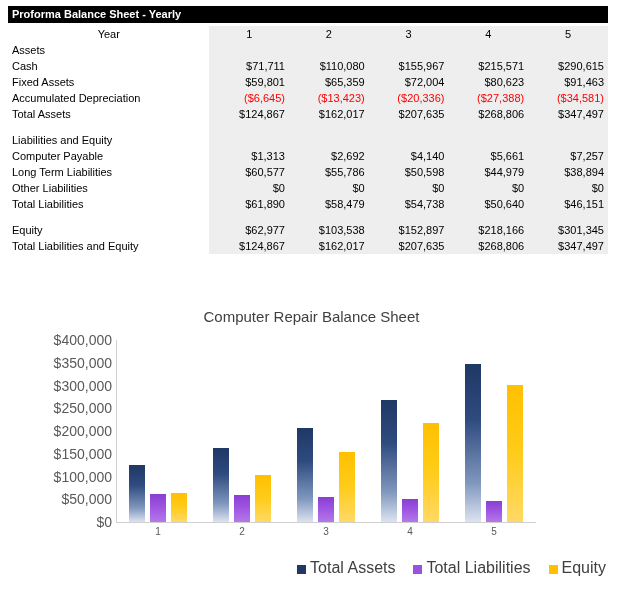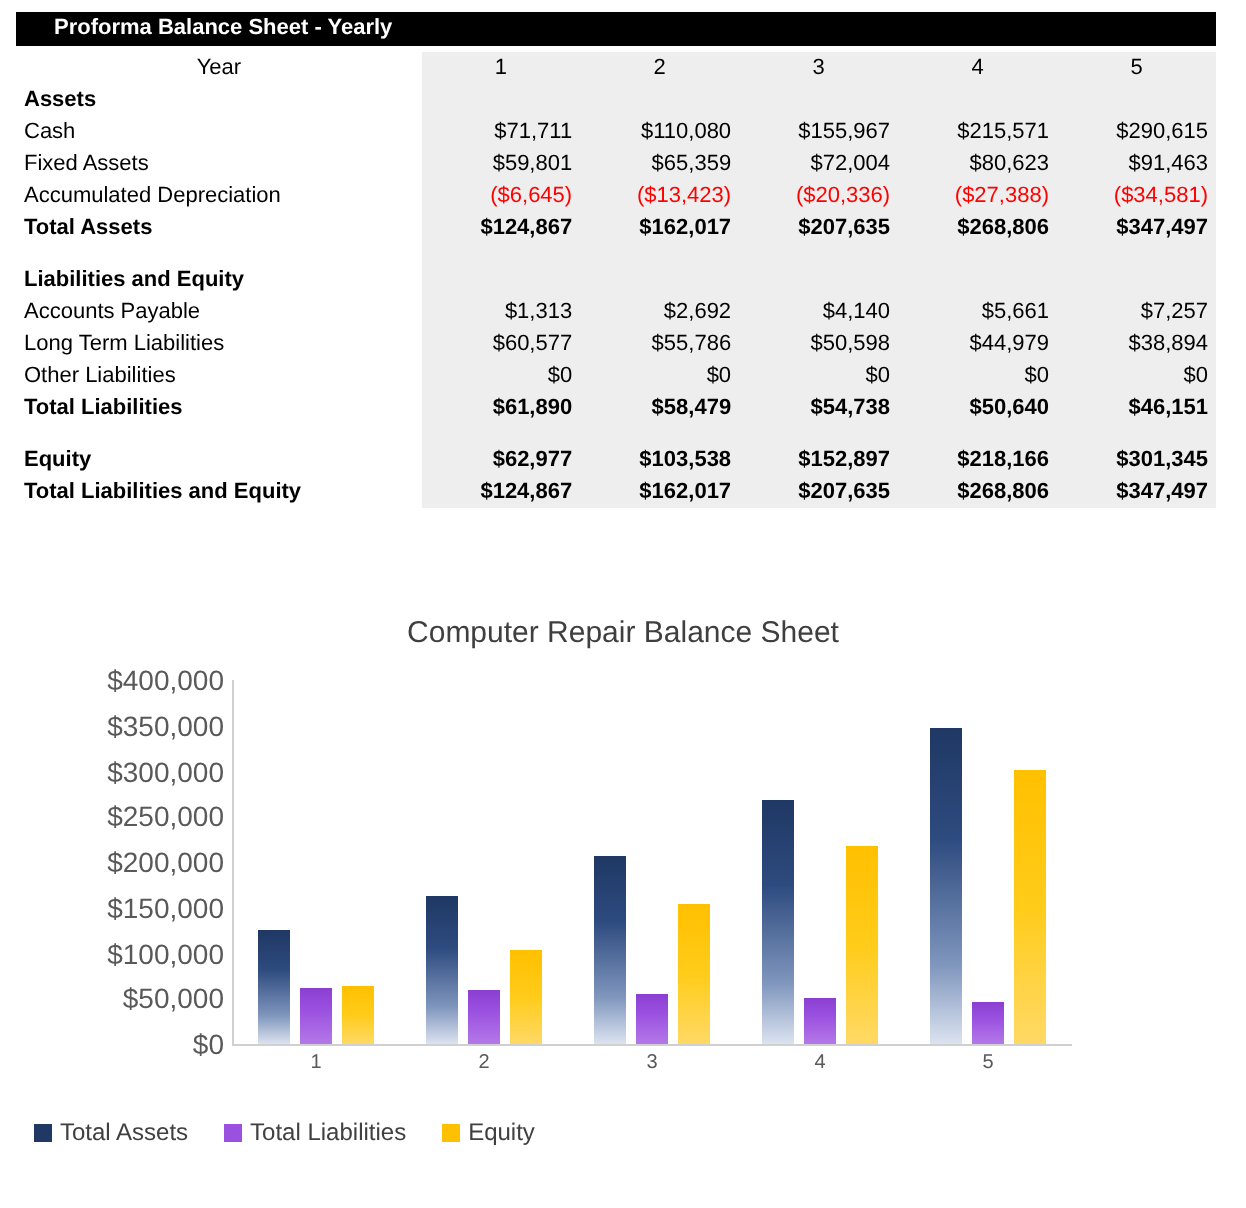--- a/index.html
+++ b/index.html
@@ -22,21 +22,21 @@
     position: absolute;
     left: 8px;
     top: 6px;
     width: 600px;
     height: 17px;
     background: #000000;
     color: #ffffff;
     font-weight: bold;
     font-size: 11px;
     line-height: 17px;
-    padding-left: 19px;
+    padding-left: 4px;
     box-sizing: border-box;
   }
 
   
   .sheet {
     position: absolute;
     left: 8px;
     top: 26px;
     width: 600px;
     border-collapse: collapse;
@@ -60,21 +60,21 @@
     background: #eeeeee;
   }
   .hdr td {
     font-weight: normal;
     text-align: center;
   }
   .hdr .lbl {
     text-align: center;
   }
   .bold td, td.bold {
-    font-weight: bold;
+    font-weight: normal;
   }
   .neg {
     color: #ff0000;
     margin-top: 20px;
   }
   .spacer td {
     height: 10px;
   }
 
   
@@ -158,22 +158,22 @@
     background: linear-gradient(to bottom, #8a3fd1 0%, #9b51e0 40%, #b478e8 100%);
   }
   .bar.equity {
     background: linear-gradient(to bottom, #ffc000 0%, #ffcc1a 50%, #ffd966 100%);
   }
   .legend {
     position: absolute;
     left: 0;
     top: 258px;
     width: 607px;
-    text-align: left;
-    font-size: 12px;
+    text-align: right;
+    font-size: 16px;
     color: #404040;
   }
   .legend span.item {
     display: inline-block;
     margin: 0 9px;
     vertical-align: middle;
   }
   .legend .swatch {
     display: inline-block;
     width: 9px;
@@ -247,21 +247,21 @@
       </tr>
       <tr class="bold">
         <td class="lbl">Liabilities and Equity</td>
         <td class="num shade"></td>
         <td class="num shade"></td>
         <td class="num shade"></td>
         <td class="num shade"></td>
         <td class="num shade"></td>
       </tr>
       <tr>
-        <td class="lbl">Accounts Payable</td>
+        <td class="lbl">Computer Payable</td>
         <td class="num shade">$1,313</td>
         <td class="num shade">$2,692</td>
         <td class="num shade">$4,140</td>
         <td class="num shade">$5,661</td>
         <td class="num shade">$7,257</td>
       </tr>
       <tr>
         <td class="lbl">Long Term Liabilities</td>
         <td class="num shade">$60,577</td>
         <td class="num shade">$55,786</td>

